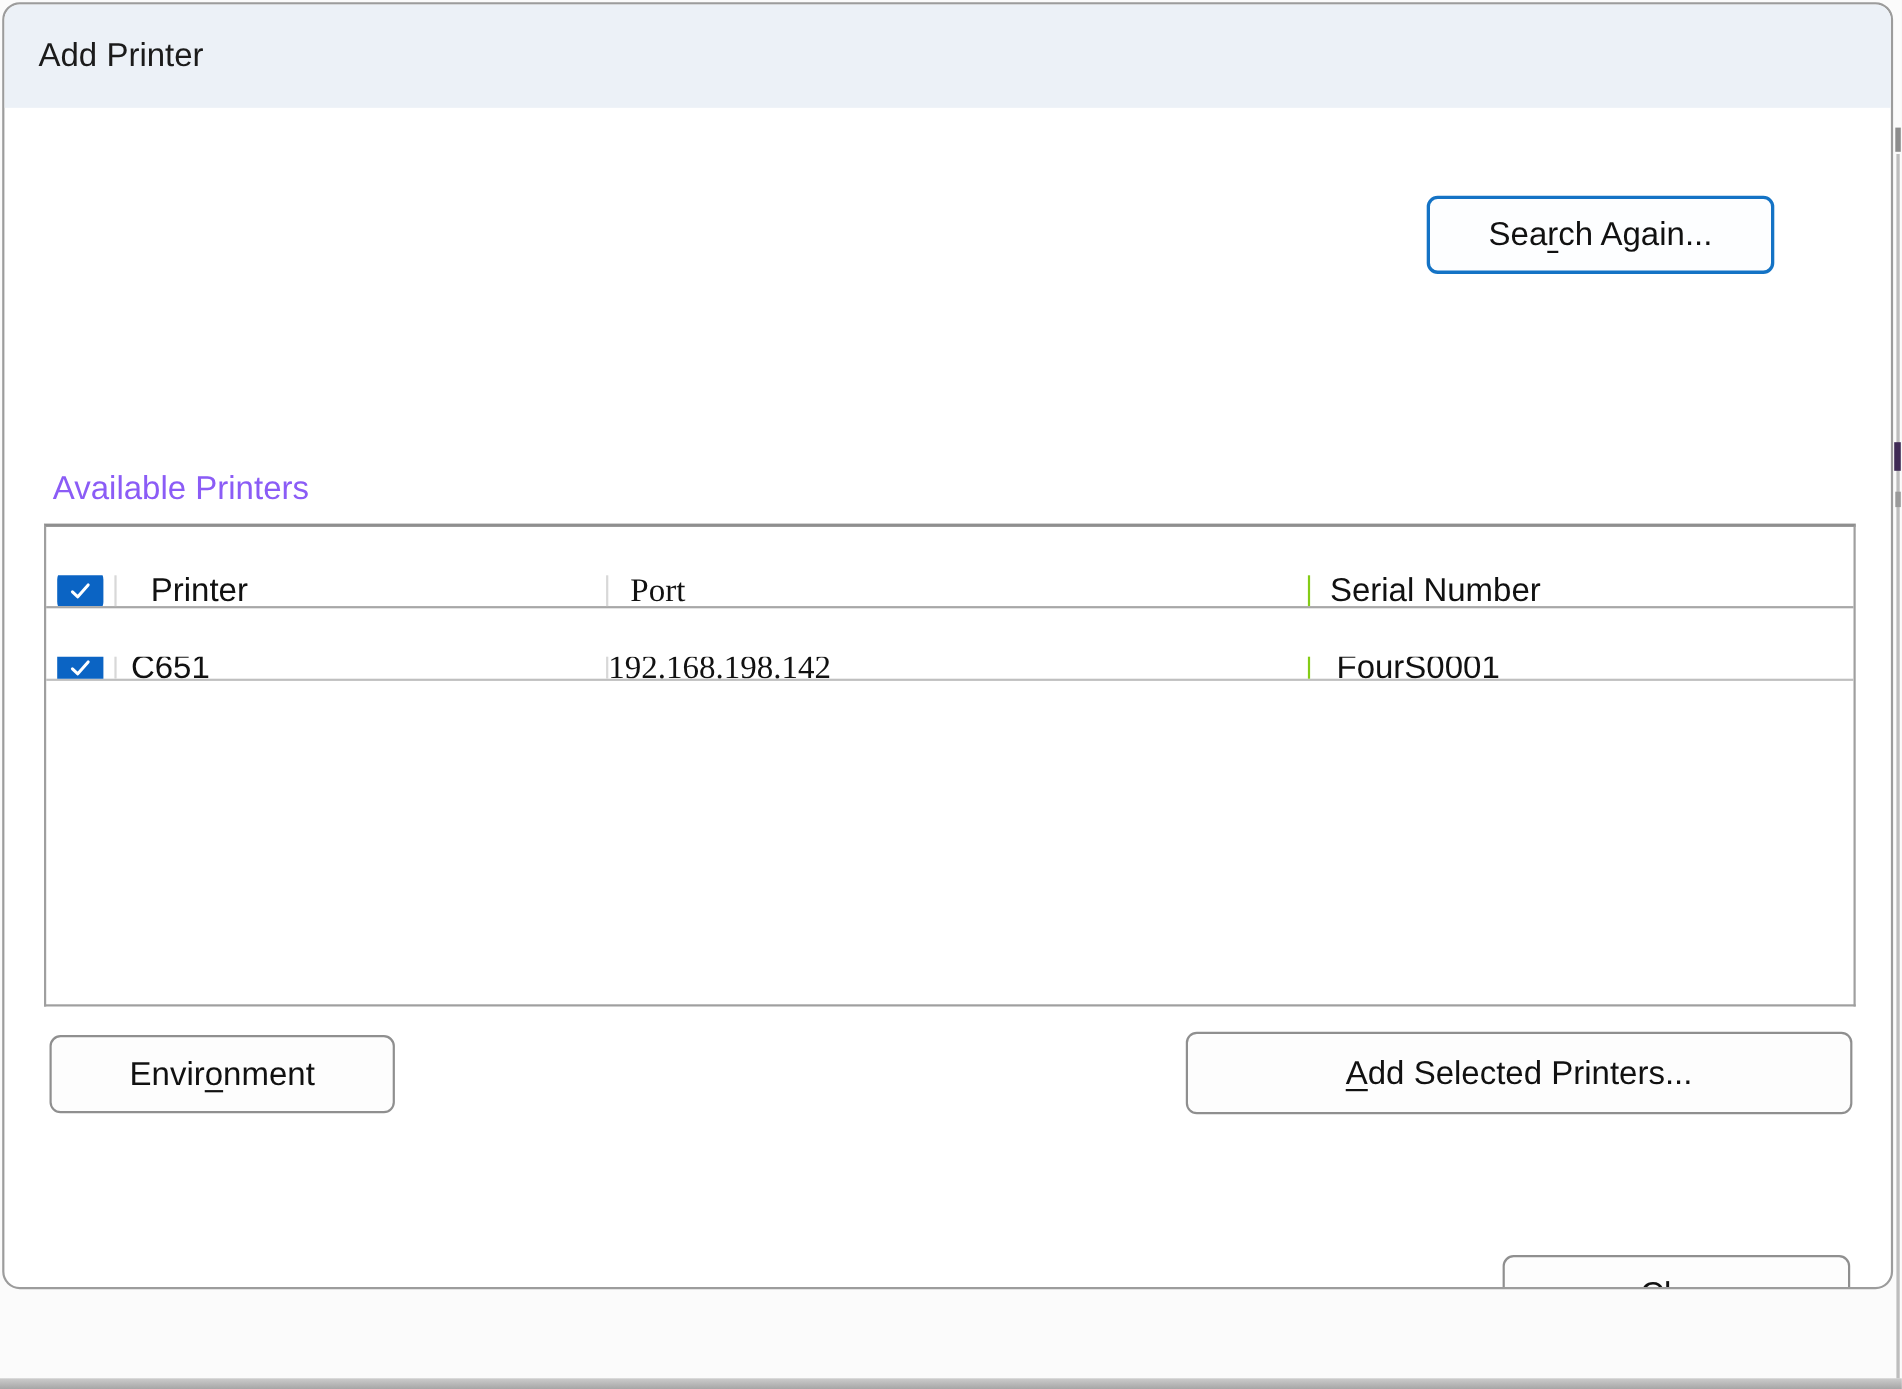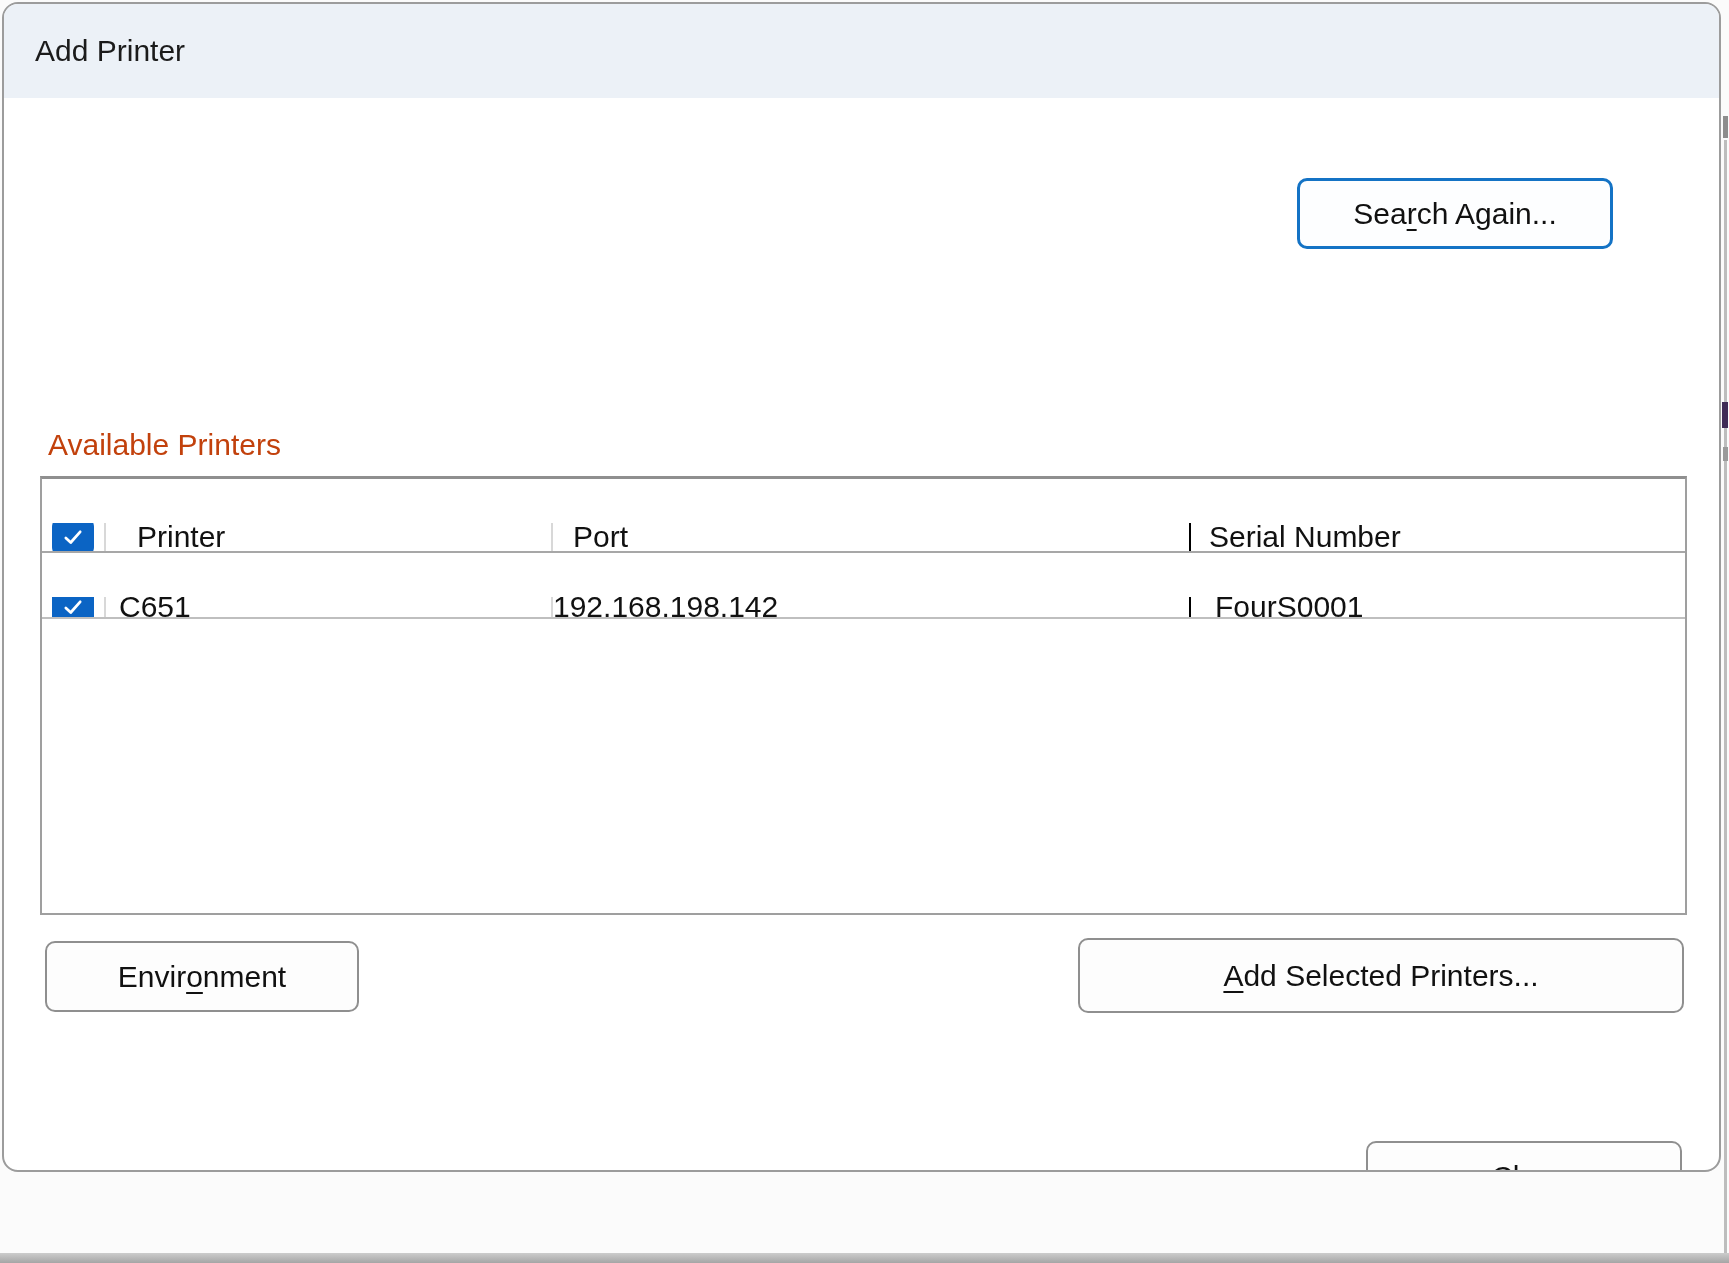--- a/index.html
+++ b/index.html
@@ -26,33 +26,33 @@
     font-size:30px; color:#111; cursor:default; white-space:nowrap;
   }
   .btn-focused { border:3px solid #1473C5; background:#fdfeff; }
   .btn-search   { left:1293px; top:174px; width:316px; height:71px; }
   .btn-env      { left:41px;  top:937px; width:314px; height:71px; }
   .btn-add      { left:1074px; top:934px; width:606px; height:75px; }
   .btn-close    { left:1362px; top:1137px; width:316px; height:71px;padding-left:11px; }
   .mn { text-decoration:underline; text-underline-offset:5px; text-decoration-thickness:2px; }
 
   
-  .avail-label { position:absolute; left:44px; top:424px; font-size:30px; color:#c2410c; }
+  .avail-label { position:absolute; left:44px; top:424px; font-size:30px; color:#8b5cf6; }
   .ptable {
     position:absolute; left:36px; top:472px; width:1647px; height:439px;
     background:#fff; border:2px solid #9f9f9f; border-top:3px solid #8f8f8f;
   }
   .trow { display:flex; width:100%; }
   .trow-header { height:74px; border-bottom:2px solid #a7a7a7; }
   .trow-data   { height:66px; border-bottom:2px solid #bfbfbf; }
   .cell { display:flex; align-items:center; font-size:30px; color:#111;
           overflow:hidden; white-space:nowrap;margin-top:44px; }
   .col-check   { width:64px; justify-content:center; border-right:2px solid #d8d8d8; flex:none; }
   .col-printer { width:447px; border-right:2px solid #d8d8d8; flex:none; }
-  .col-port    { width:638px; border-right:2px solid #000000; flex:none; }
+  .col-port    { width:638px; border-right:2px solid #84cc16; flex:none;font-family:Liberation Serif, serif; }
   .col-serial  { flex:1; }
   .hdr .col-printer { padding-left:31px; }
   .hdr .col-port    { padding-left:20px; }
   .hdr .col-serial  { padding-left:18px; }
   .dat .col-printer { padding-left:13px; }
   .dat .col-port    { }
   .dat .col-serial  { padding-left:24px; }
 
   .checkbox {
     width:42px; height:42px; border-radius:11px; background:#0B64C4;

